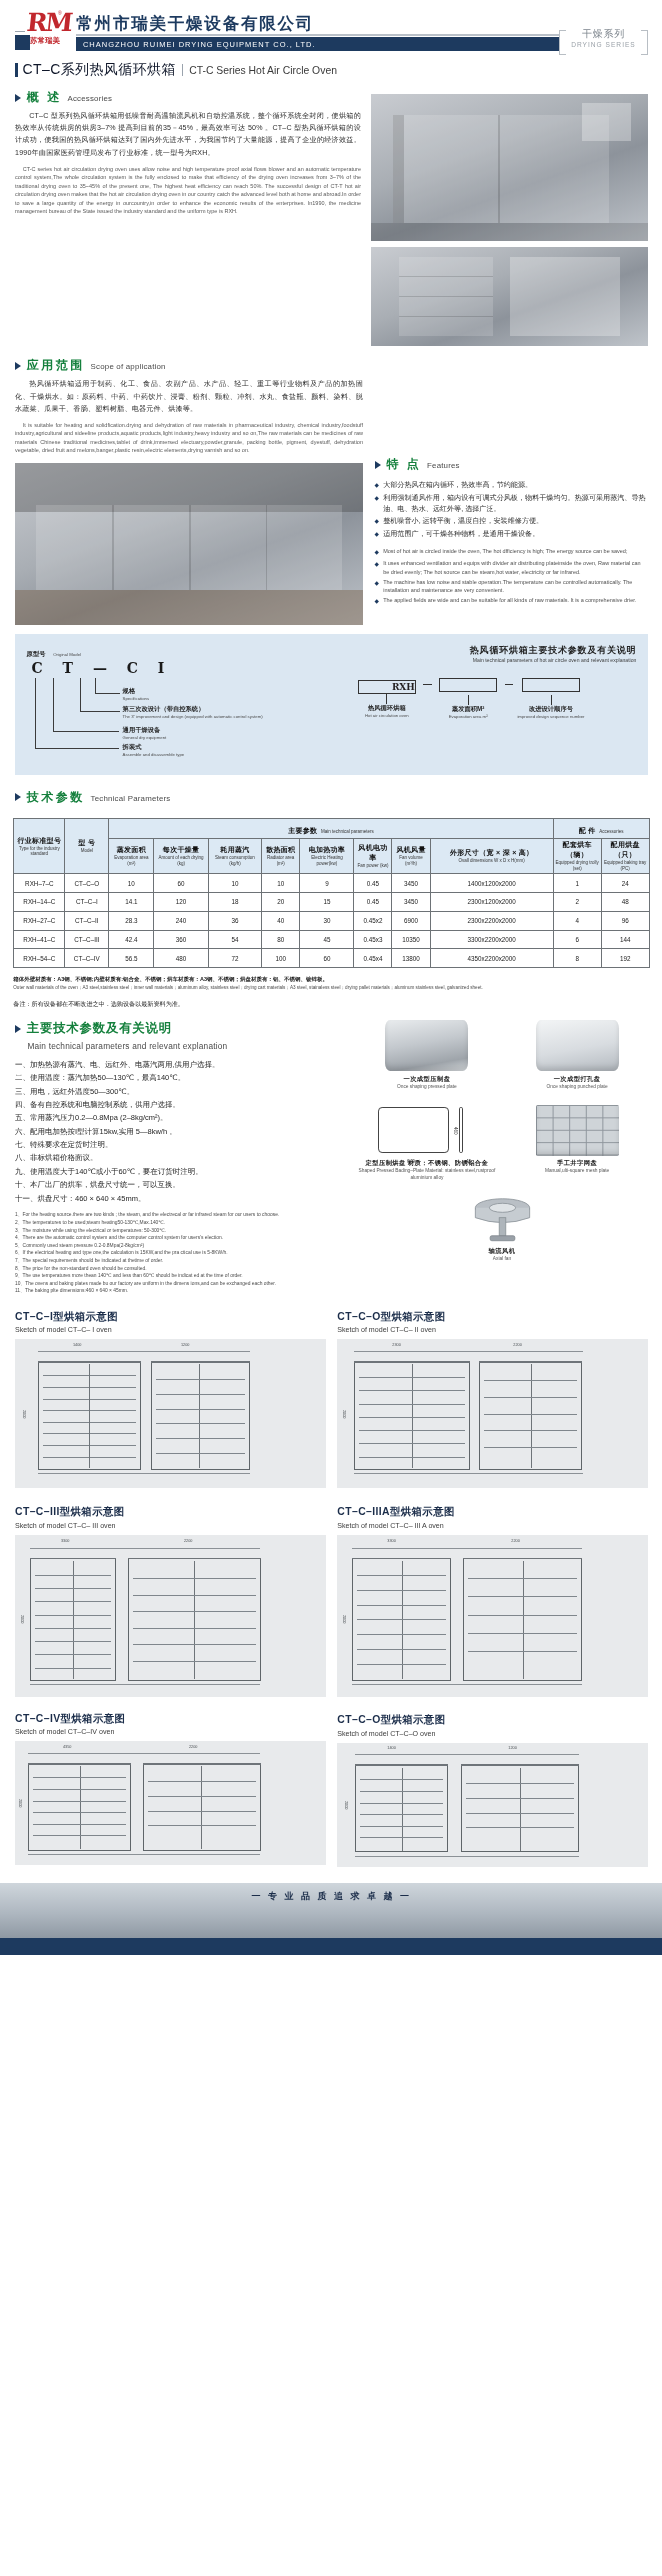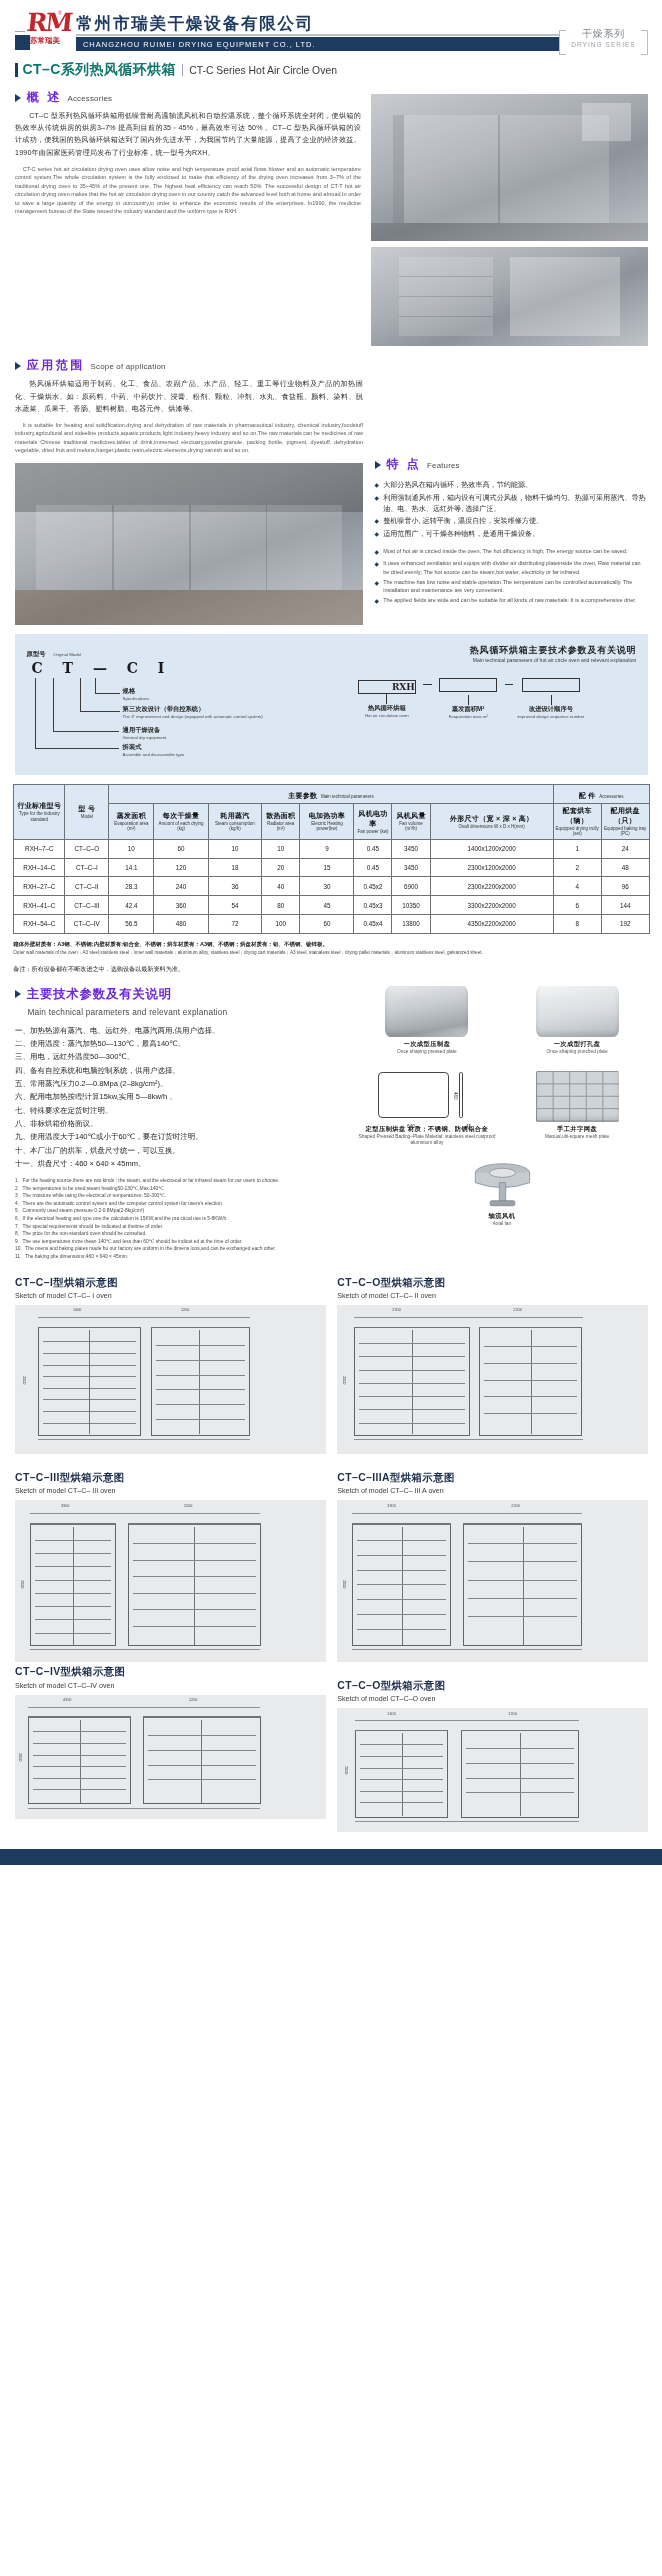--- a/index.html
+++ b/index.html
@@ -45,28 +45,28 @@
   }
   .series-cn { font-size: 10px; letter-spacing: 0.8px; color:#7d858d;}
   .series-en { font-size: 6.6px; letter-spacing: 1px; color:#9aa1a8; }
   .series-tag .br-l, .series-tag .br-r { position:absolute; width:6.6px; height:25px; border:0.8px solid #b8bec4; top:3.3px;}
   .series-tag .br-l { left:0; border-right:none; }
   .series-tag .br-r { right:0; border-left:none; }
 
   
   .prod-title { padding: 10px 15px 5px 15px; display: flex; align-items: baseline; }
   .tbar { width: 2.5px; height: 14px; background: #1d3a5f; margin-right: 5px; align-self: center; }
-  .prod-cn { font-size: 14px; font-weight: bold; color: #0f766e; letter-spacing: 0.4px; }
+  .prod-cn { font-size: 14px; font-weight: normal; color: #0f172a; letter-spacing: 0.4px; }
   .prod-sep { width: 1.7px; height: 12.4px; background: #9aa3ad; margin: 0 5.8px; align-self:center;}
   .prod-en { font-size: 10.4px; color: #3a3a3a; }
 
   
   .sec-head { display: flex; align-items: baseline; gap: 5.8px; margin-bottom: 4.1px; }
   .tri { width:0;height:0;border-left:6.6px solid #1d3a5f;border-top:4.1px solid transparent;border-bottom:4.1px solid transparent; align-self:center;}
-  .sec-cn { font-size: 12px; font-weight: bold; color: #6d28d9; letter-spacing: 2.5px; }
+  .sec-cn { font-size: 12px; font-weight: bold; color: #15803d; letter-spacing: 2.5px; }
   .sec-en { font-size: 7.9px; color: #4a4a4a; letter-spacing: 0.2px;}
 
   
   .cn-p { font-size: 7.1px; line-height: 1.72; color: #2d2d2d; text-align: justify; text-indent: 2em; letter-spacing: 0.2px;}
   .en-p { font-size: 5.5px; line-height: 1.55; color: #5a5a5a; text-align: justify; text-indent: 1.4em; margin-top: 5.8px;}
 
   
   .overview { display: flex; padding: 5px 15px 0 15px; gap: 10px; }
   .ov-left { width: 346px; flex: 0 0 346px; }
   .ov-right { flex: 1 1 auto; padding-top: 5px; }
@@ -358,20 +358,27 @@
             <div class="rxbox" style="width:58px;height:14px;"></div>
             <div style="width:0.8px;height:10px;background:#333;margin:0 auto;"></div>
             <div class="cp-lbl-cn">改进设计顺序号</div>
             <div class="cp-lbl-en">improved design sequence number</div>
           </div>
         </div>
       </div>
     </div>
   </div>
 
+  <div style="padding:13.3px 15px 0 15px;">
+    <div class="sec-head">
+      <div class="tri"></div>
+      <div class="sec-cn">技术参数</div>
+      <div class="sec-en">Technical Parameters</div>
+    </div>
+  </div>
 
   <div class="tbl-wrap">
     <table class="spec">
       <thead>
         <tr>
           <th rowspan="2" style="width:51px;">
             <span class="th-cn">行业标准型号</span>
             <span class="th-en">Type for the industry standard</span>
           </th>
           <th rowspan="2" style="width:44px;">
@@ -711,21 +718,21 @@
           <div class="sk-rackline" style="left:131px;top:98px;width:109px;"></div>
           <div class="sk-rackline" style="left:131px;top:116px;width:109px;"></div>
           <div class="sk-line" style="left:15px;top:13.3px;width:230px;height:0.8px;background:#8b9196;"></div>
           <div class="sk-dim" style="left:50px;top:4.1px;">3300</div>
           <div class="sk-dim" style="left:174px;top:4.1px;">2200</div>
           <div class="sk-dim" style="left:5px;top:80px;writing-mode:vertical-rl;">2000</div>
           <div class="sk-line" style="left:15px;top:149px;width:230px;height:0.8px;background:#8b9196;"></div>
         </div>
       </div>
 
-      <div style="margin-top:0;">
+      <div style="margin-top:12px;">
         <div class="sk-title-cn">CT–C–IV型烘箱示意图</div>
         <div class="sk-title-en">Sketch of model CT–C–IV oven</div>
         <div class="sk-box short">
           <div class="sk-frame" style="left:13.3px;top:21.5px;width:103px;height:88px;"></div>
           <div class="sk-line" style="left:13.3px;top:21.5px;width:103px;height:1.7px;"></div>
           <div class="sk-line" style="left:65px;top:25px;width:0.8px;height:83px;"></div>
           <div class="sk-rackline" style="left:18px;top:36px;width:93px;"></div>
           <div class="sk-rackline" style="left:18px;top:48px;width:93px;"></div>
           <div class="sk-rackline" style="left:18px;top:60px;width:93px;"></div>
           <div class="sk-rackline" style="left:18px;top:71px;width:93px;"></div>
@@ -771,17 +778,20 @@
           <div class="sk-dim" style="left:171px;top:3.3px;">1200</div>
           <div class="sk-dim" style="left:6.6px;top:58px;writing-mode:vertical-rl;">2000</div>
           <div class="sk-line" style="left:18px;top:113px;width:224px;height:0.8px;background:#8b9196;"></div>
         </div>
       </div>
 
     </div>
   </div>
 
   <div class="footer">
+    <div class="ft-band">
+      <div class="ft-slogan">一 专 业 品 质   追 求 卓 越 一</div>
+    </div>
     <div class="ft-bar"></div>
   </div>
 
 </div>
 
 
 </body></html>

